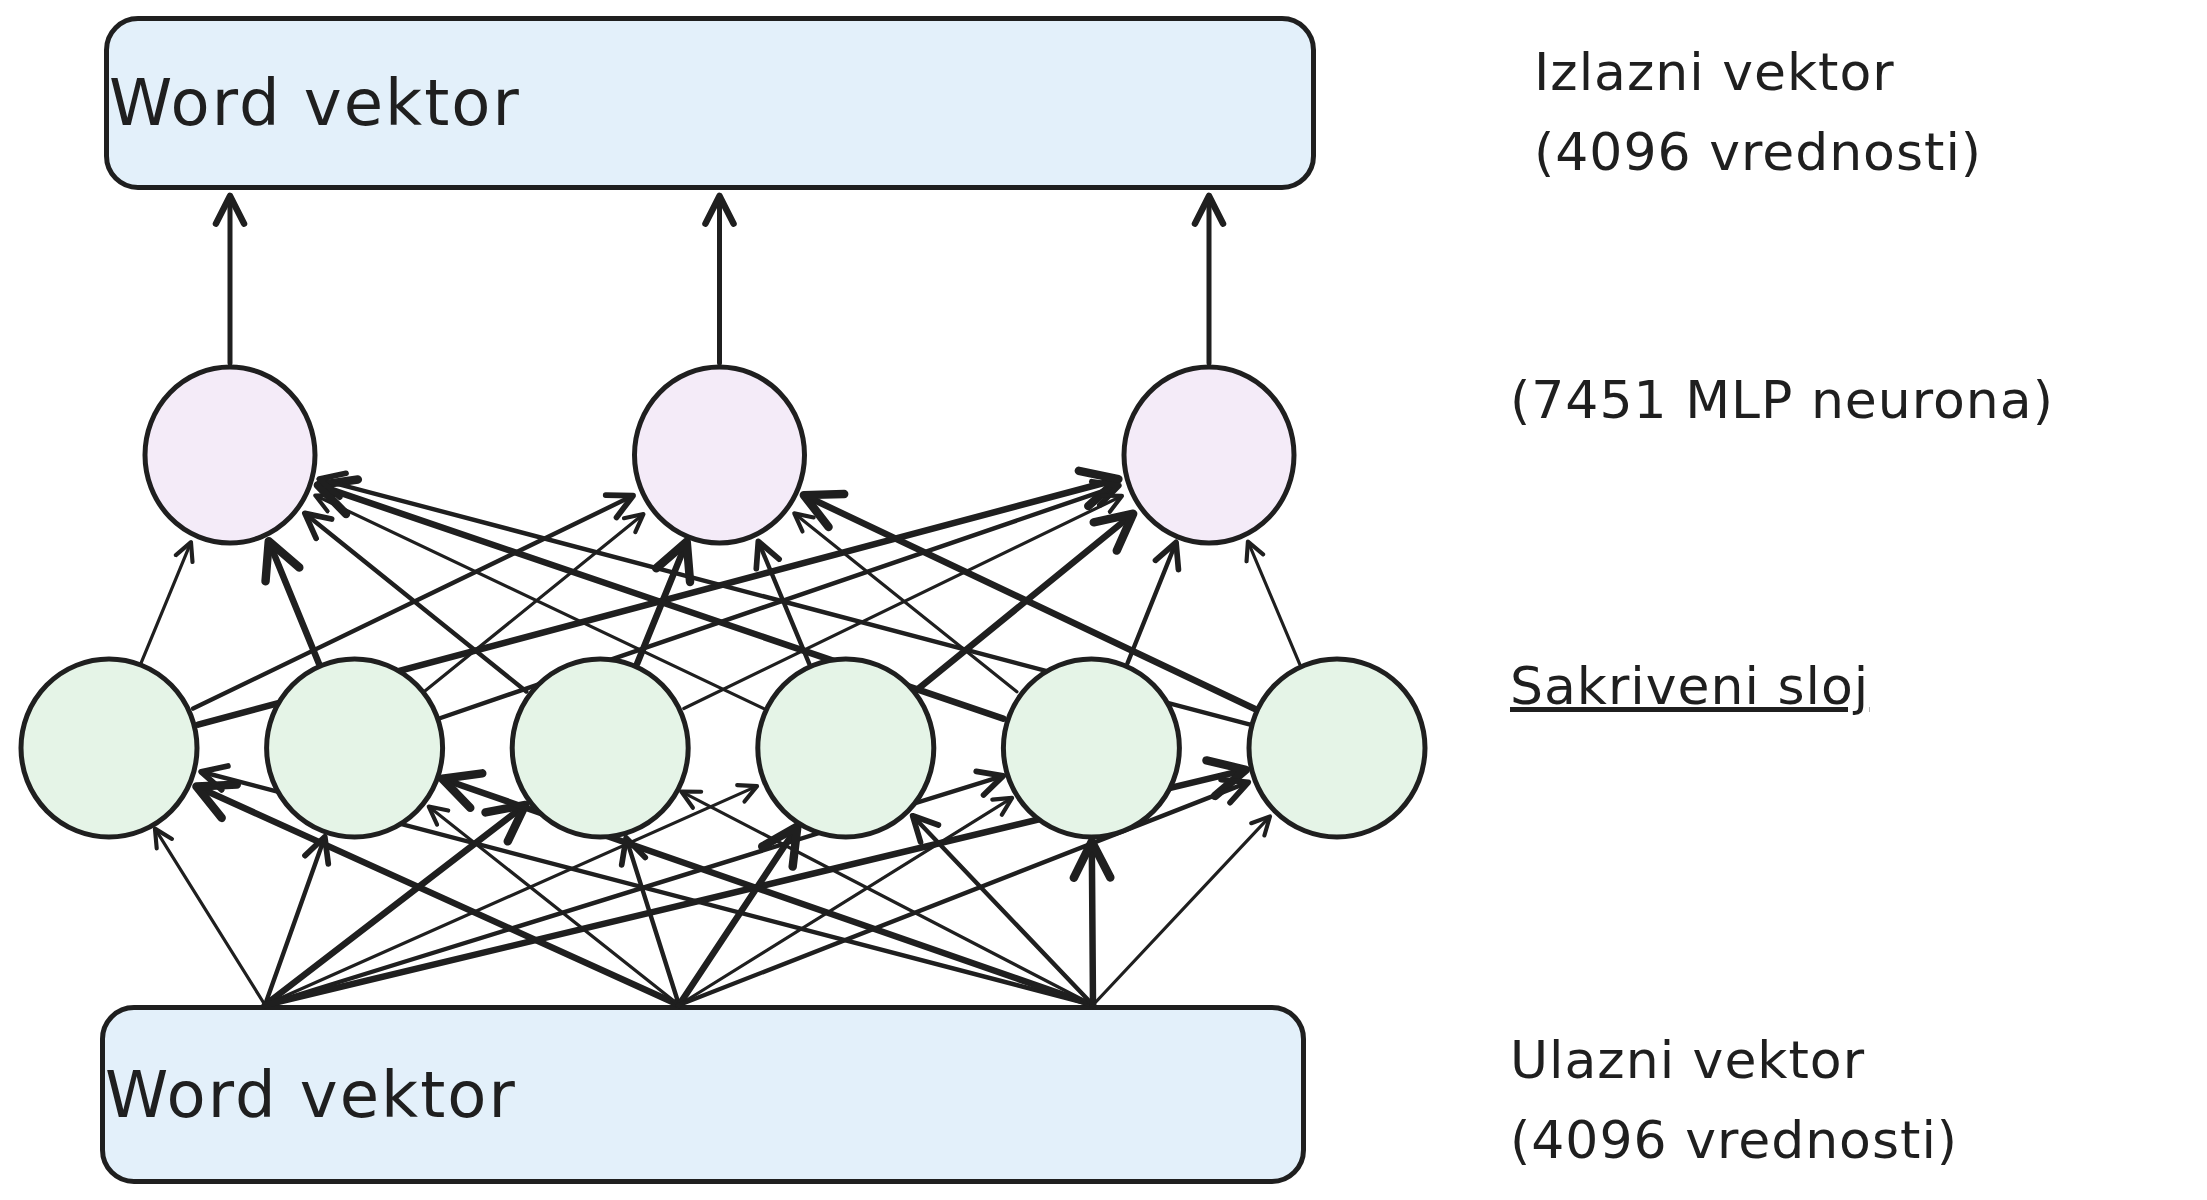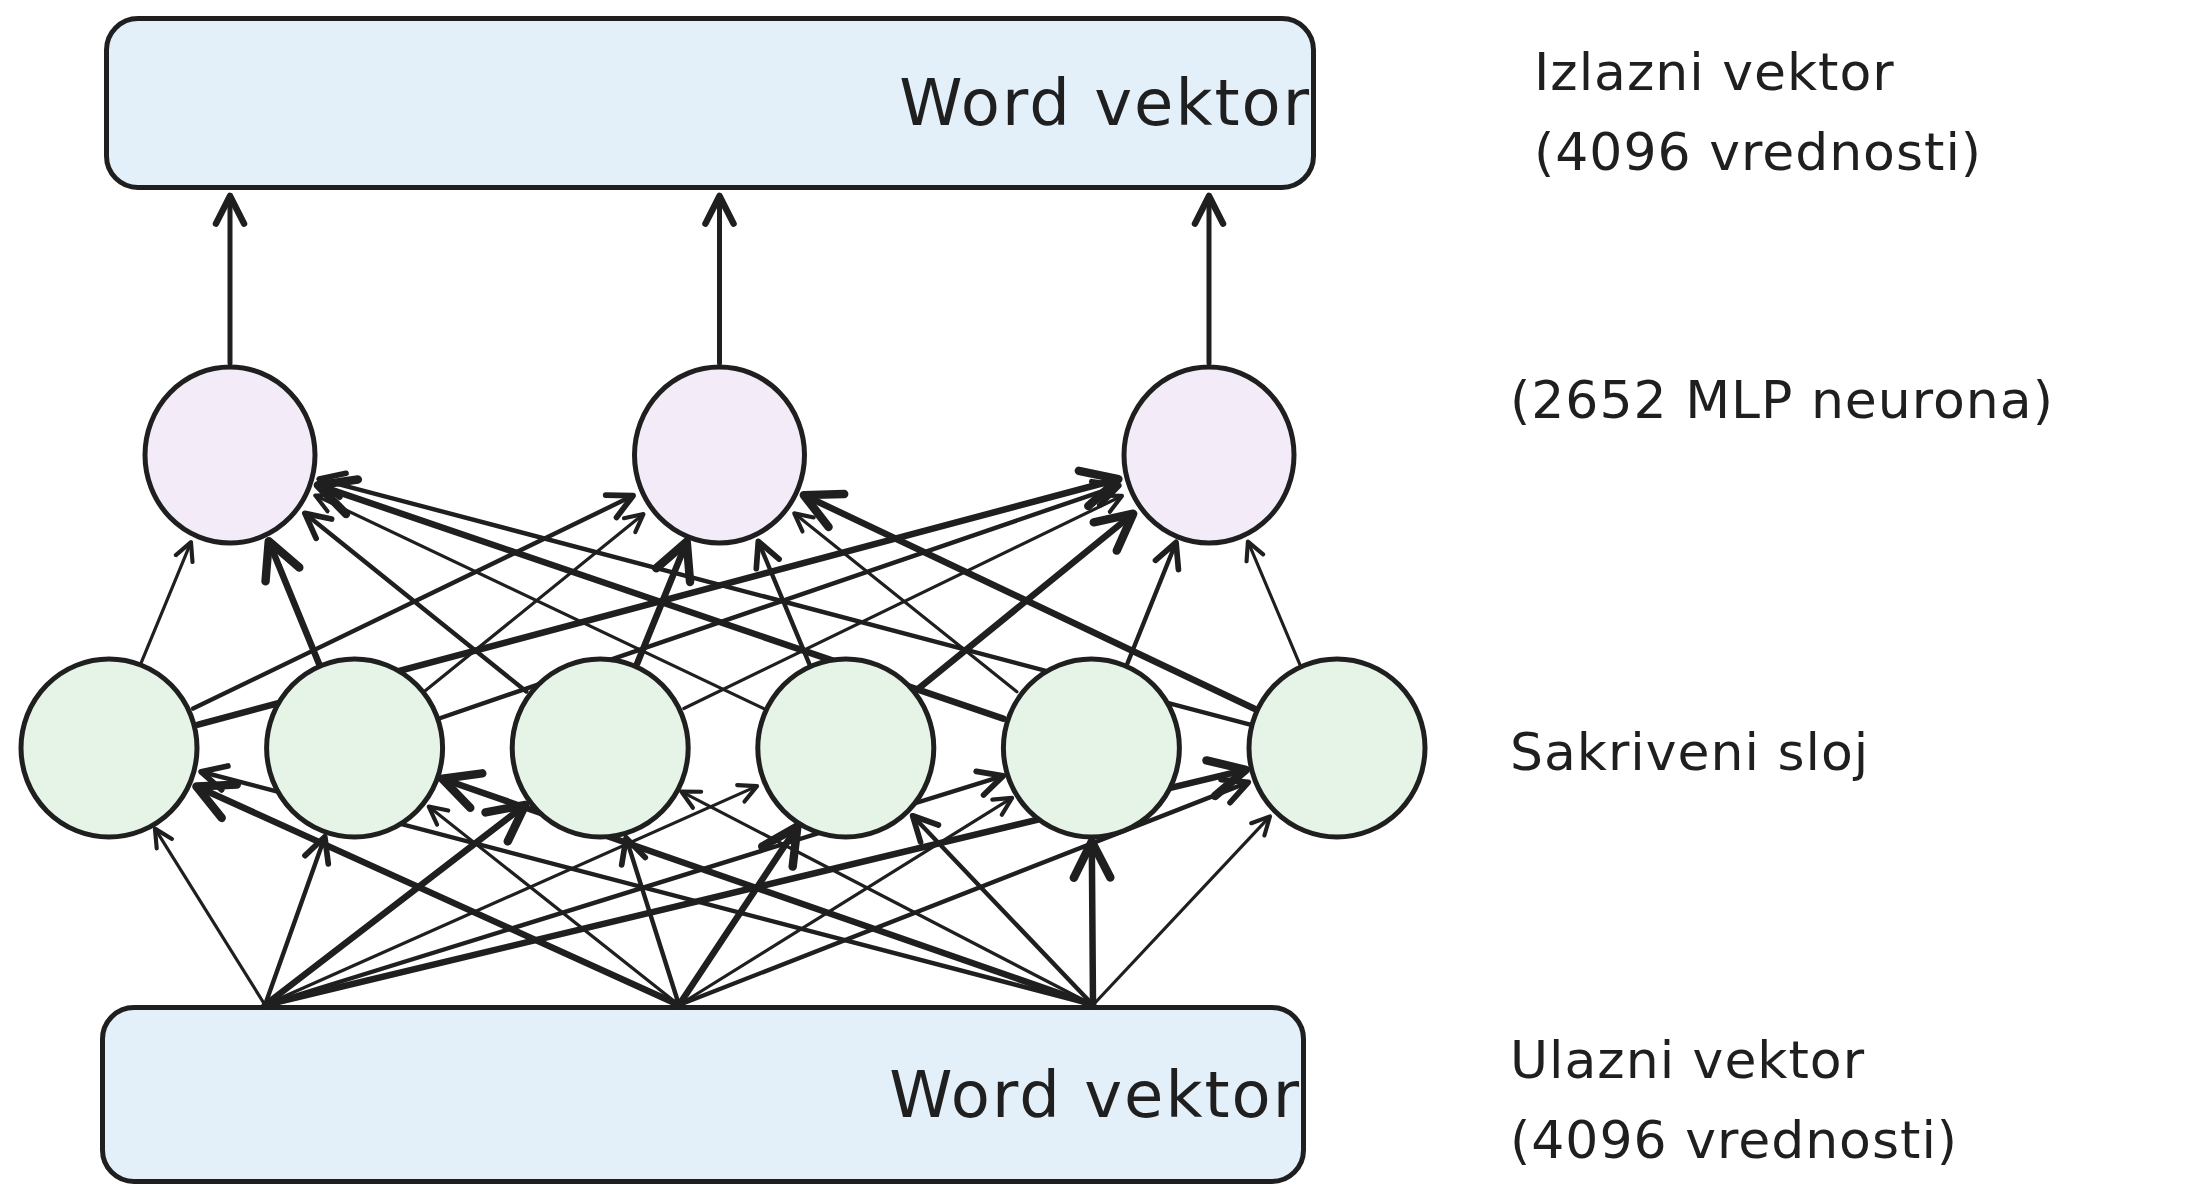--- a/index.html
+++ b/index.html
@@ -8,21 +8,21 @@
     width:2207px;height:1200px;
     background:#ffffff;
     font-family:"DejaVu Sans","Liberation Sans",sans-serif;
     color:#1f1f1f;
     overflow:hidden;
   }
   .box{
     position:absolute;
     border:5px solid #1f1f1f;
     border-radius:34px;
-    display:flex;align-items:center;justify-content:flex-end;
+    display:flex;align-items:center;justify-content:flex-start;
     box-sizing:border-box;
   }
   .box-top{left:104px;top:16px;width:1212px;height:174px;}
   .box-bottom{left:100px;top:1005px;width:1206px;height:179px;}
   .box-label{
     font-size:64px;
     letter-spacing:2px;
     color:#1f1f1f;
     white-space:nowrap;
   }
@@ -34,21 +34,21 @@
     position:absolute;
     left:1510px;
     font-size:52px;
     line-height:80px;
     letter-spacing:1px;
     white-space:nowrap;
     color:#1f1f1f;
   }
   .ann-1{top:32px;margin-left:24px;}
   .ann-2{top:360px;}
-  .ann-3{top:712px;}
+  .ann-3{top:646px;text-decoration:underline;}
   .ann-4{top:1020px;}
 </style>
 </head>
 <body>
 
 <div class="canvas">
 
   <div class="box box-top" style="background: rgb(227, 240, 250);">
     <span class="box-label">Word vektor</span>
   </div>
@@ -117,21 +117,21 @@
         <ellipse cx="719.5" cy="455" rx="85" ry="88" fill="#f4ebf8" stroke="#1f1f1f" stroke-width="5"></ellipse>
         <ellipse cx="1209" cy="455" rx="85" ry="88" fill="#f4ebf8" stroke="#1f1f1f" stroke-width="5"></ellipse>
       </g>
     </svg>
 
   <div class="ann ann-1">
     <div>Izlazni vektor</div>
     <div>(4096 vrednosti)</div>
   </div>
   <div class="ann ann-2">
-    <div>(2652 MLP neurona)</div>
+    <div>(7451 MLP neurona)</div>
   </div>
   <div class="ann ann-3">
     <div>Sakriveni sloj</div>
   </div>
   <div class="ann ann-4">
     <div>Ulazni vektor</div>
     <div>(4096 vrednosti)</div>
   </div>
 
 </div>

